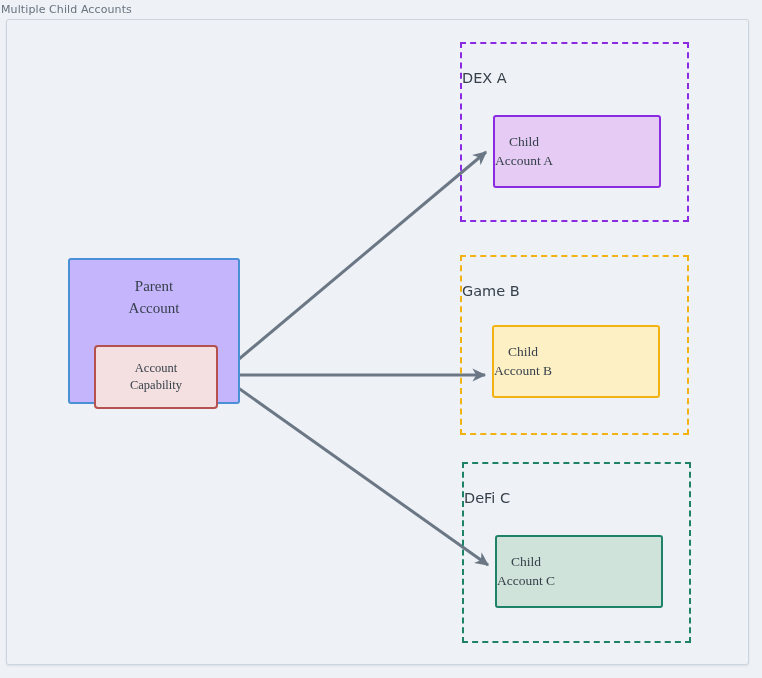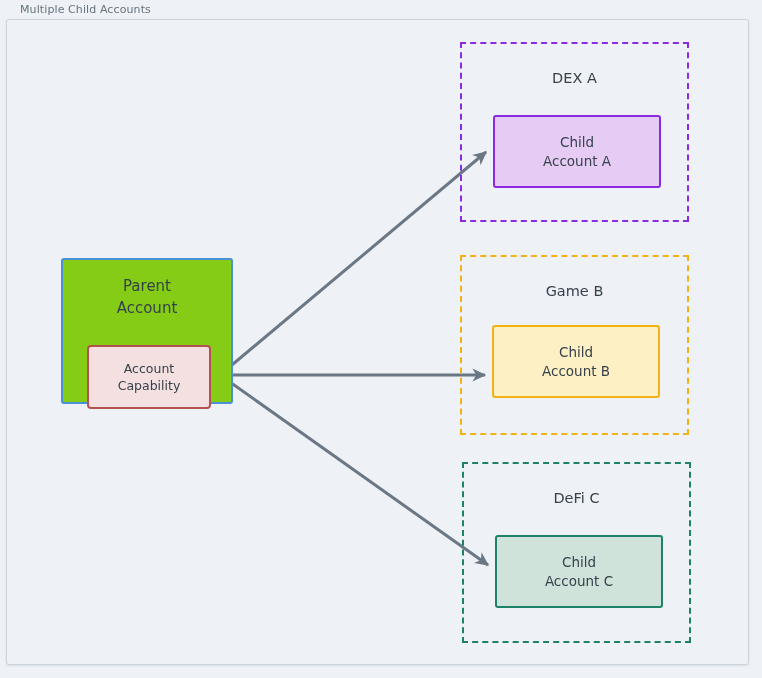--- a/index.html
+++ b/index.html
@@ -11,21 +11,21 @@
     width: 762px;
     height: 678px;
     font-family: "DejaVu Sans", "Liberation Sans", sans-serif;
     overflow: hidden;
     position: relative;
   }
 
   
   #diagram-title {
     position: absolute;
-    left: 20px;
+    left: 1px;
     top: 3px;
     font-size: 11px;
     line-height: 14px;
     color: #67737f;
     letter-spacing: 0.1px;
     white-space: nowrap;
   }
   #diagram-frame {
     position: absolute;
     left: 6px;
@@ -48,36 +48,37 @@
     height: 678px;
     pointer-events: none;
   }
 
   
   .node {
     position: absolute;
     box-sizing: border-box;
     display: flex;
     align-items: center;
-    justify-content: center;
+    justify-content: flex-start;
     text-align: center;
     border-radius: 3px;
+    font-family: Liberation Serif, serif;
   }
   .node-label {
     white-space: pre-line;
     line-height: 1.38;
   }
 
   
   #parent-account {
-    left: 61px;
+    left: 68px;
     top: 258px;
     width: 172px;
     height: 146px;
-    background: #84cc16;
+    background: #c4b5fd;
     border: 2px solid #4a90d9;
     display: block;
   }
   #parent-account-label {
     position: absolute;
     left: 0;
     top: 16px;
     width: 100%;
     text-align: center;
     font-size: 15px;
@@ -109,21 +110,20 @@
     box-sizing: border-box;
     border-width: 2px;
     border-style: dashed;
     background: transparent;
   }
   .group-title {
     position: absolute;
     left: 0;
     width: 100%;
     top: 26px;
-    text-align: center;
     font-size: 14.5px;
     color: #37414b;
   }
 
   #group-dex-a  { left: 460px; top: 42px;  width: 229px; height: 180px; border-color: #8a2be2; }
   #group-defi-b { left: 460px; top: 255px; width: 229px; height: 180px; border-color: #f2b312; }
   #group-game-c { left: 462px; top: 462px; width: 229px; height: 181px; border-color: #1d8267; }
 
   
   .child-node .node-label {

